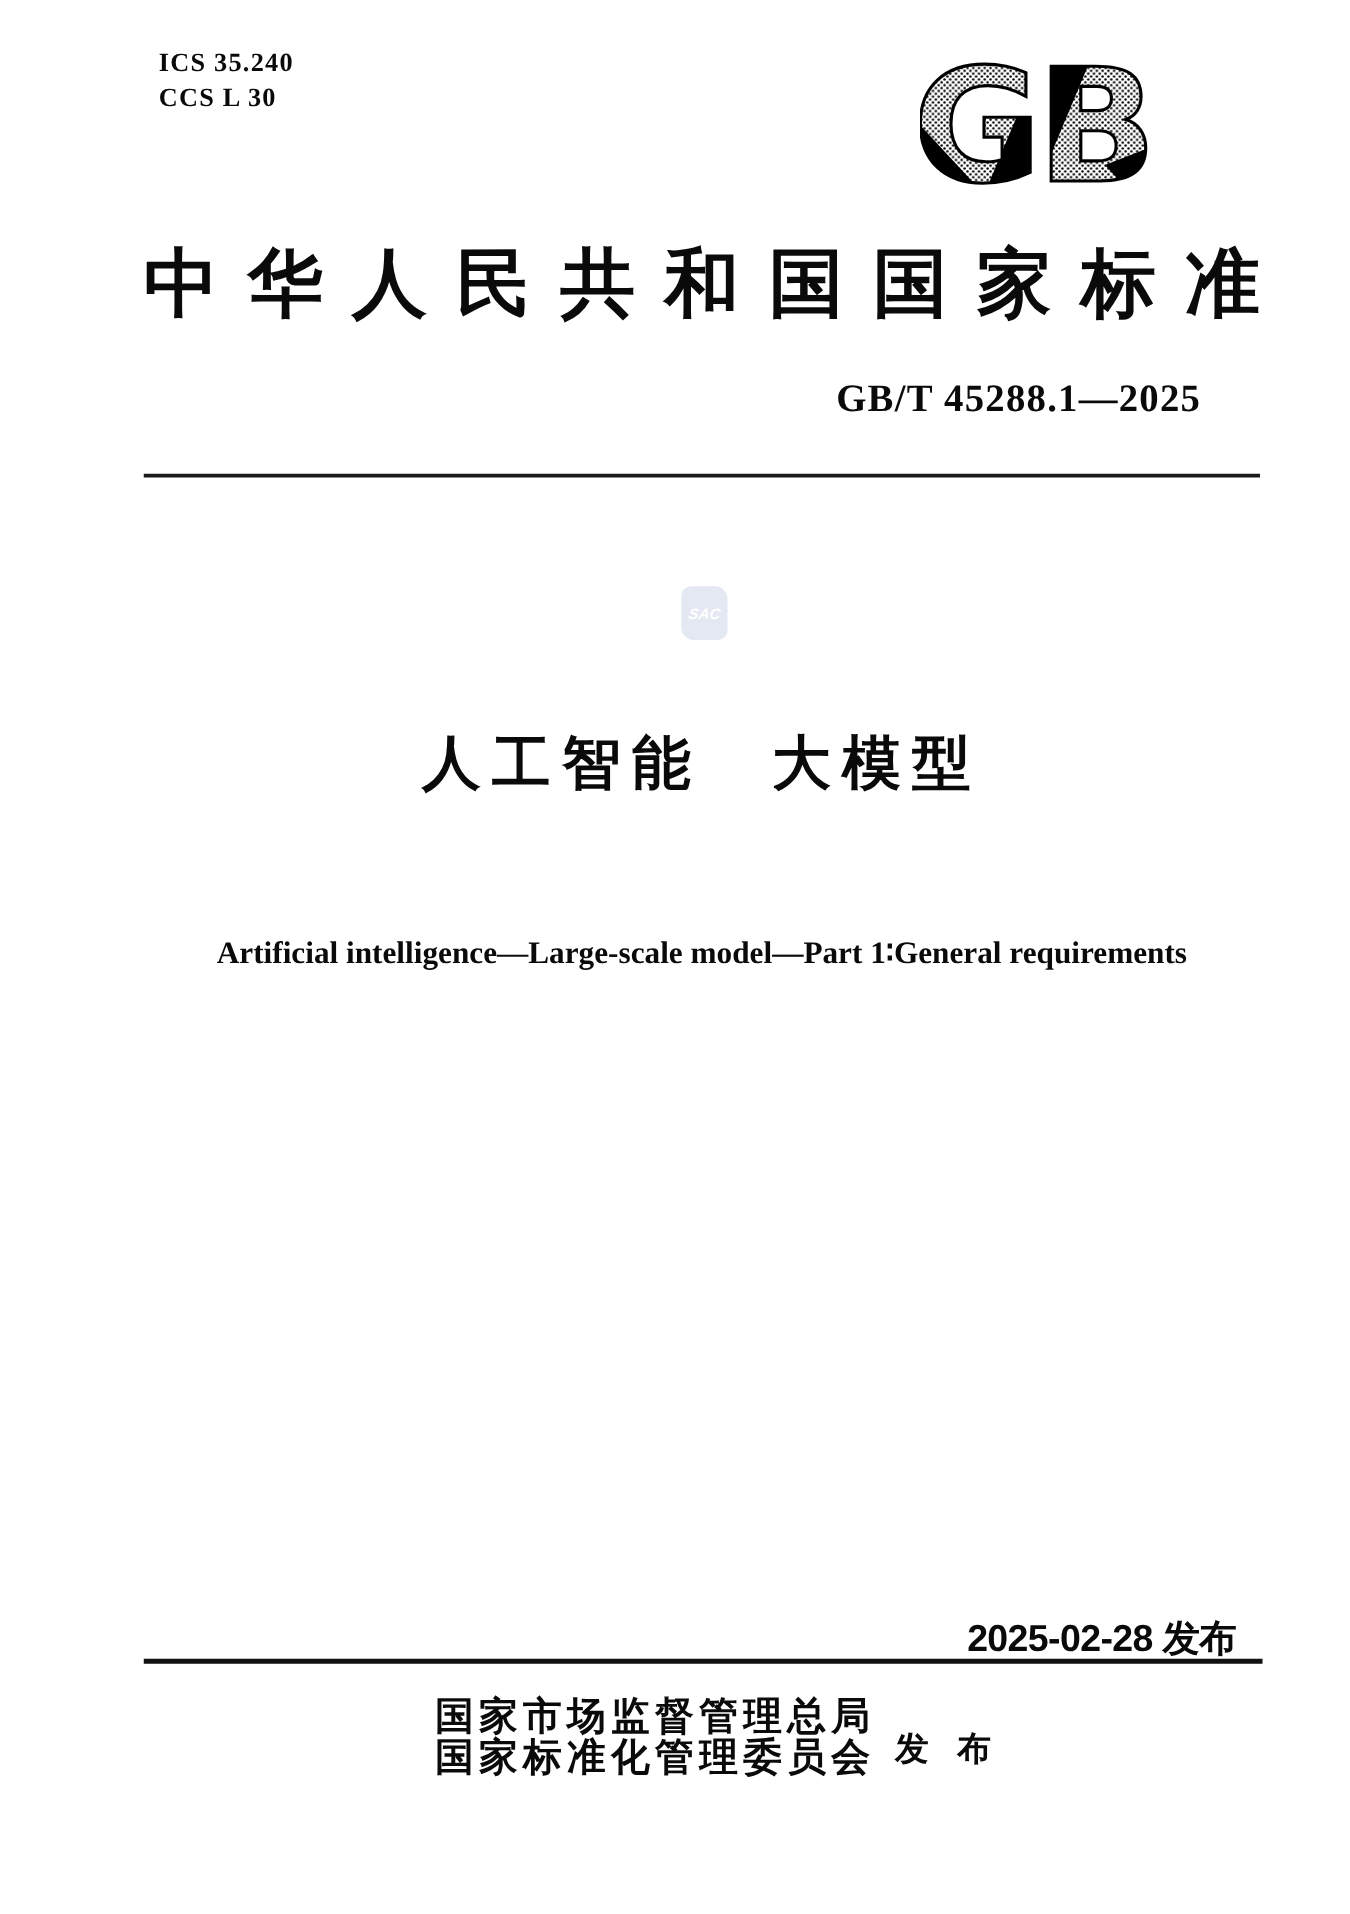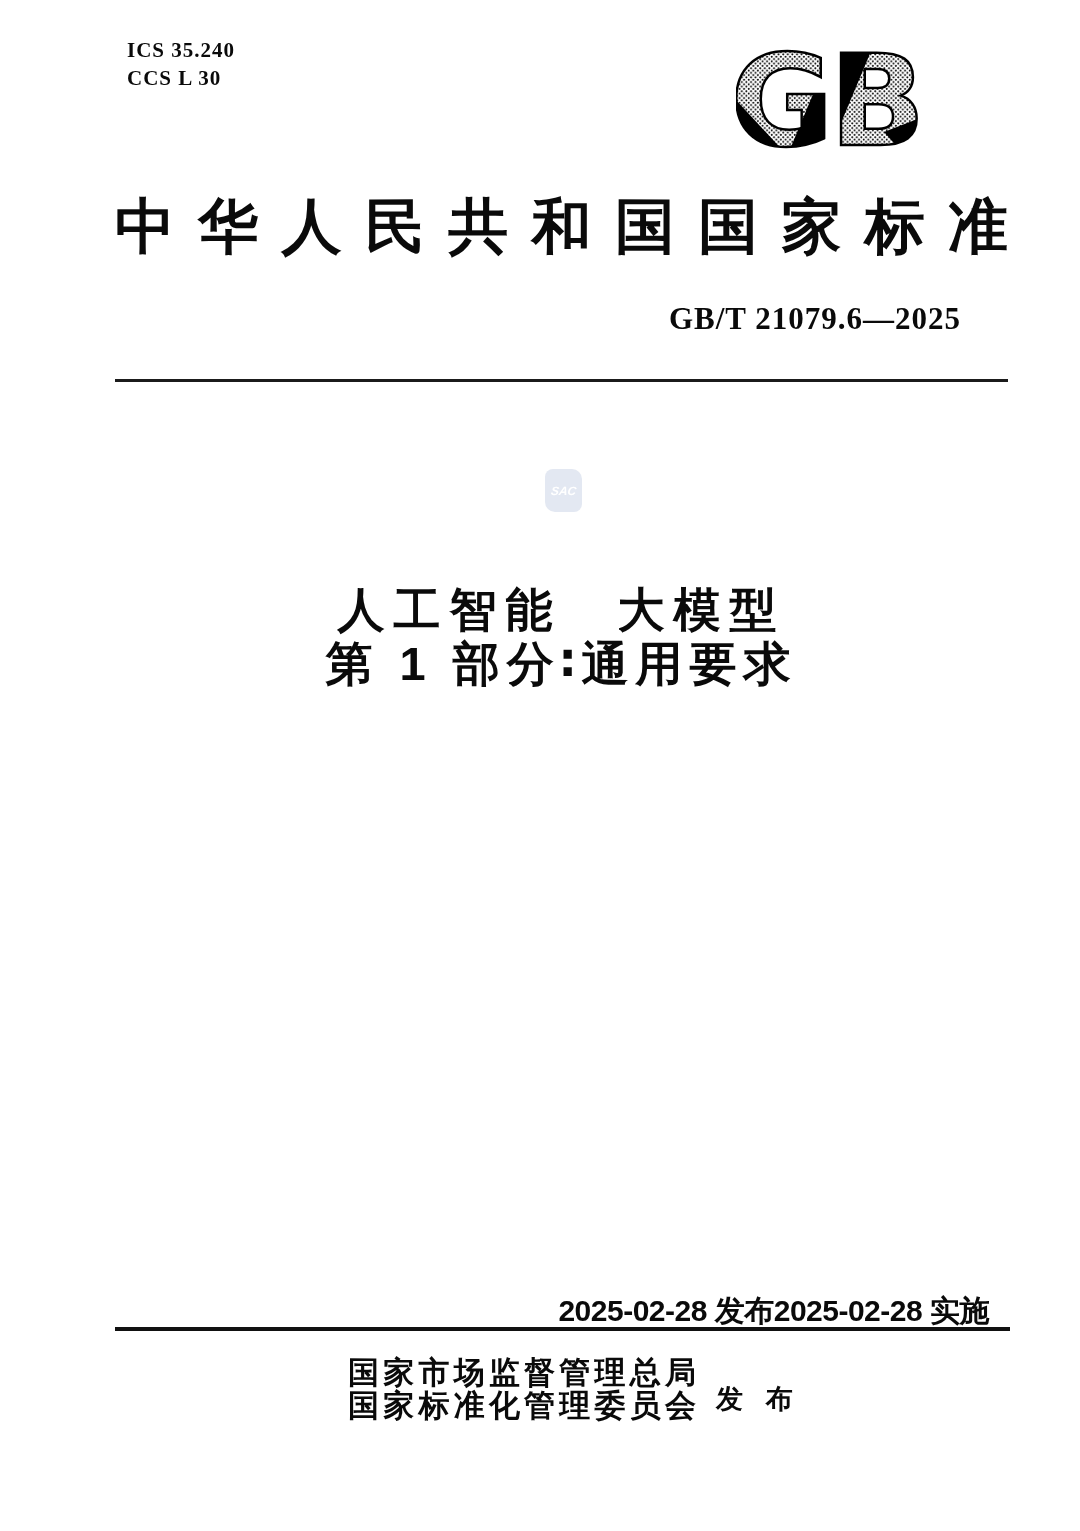--- a/index.html
+++ b/index.html
@@ -128,37 +128,36 @@
       <span>民</span>
       <span>共</span>
       <span>和</span>
       <span>国</span>
       <span>国</span>
       <span>家</span>
       <span>标</span>
       <span>准</span>
     </div>
 
-  <div class="std-num">GB/T 21079.6—2025</div>
+  <div class="std-num">GB/T 45288.1—2025</div>
 
   <div class="rule-top"></div>
 
   <div class="watermark">
     <span>SAC</span>
   </div>
 
   <div class="title-block">
     <div class="title-cn1">人工智能　大模型</div>
-    <div class="title-cn2">第 1 部分∶通用要求</div>
   </div>
 
+  <div class="title-en">Artificial intelligence—Large-scale model—Part 1∶General requirements</div>
 
   <div class="dates-row">
     <span>2025-02-28 发布</span>
-    <span>2025-02-28 实施</span>
   </div>
 
   <div class="rule-bottom"></div>
 
   <div class="agencies">
     <div class="agency-line">
         <span>国</span>
         <span>家</span>
         <span>市</span>
         <span>场</span>

